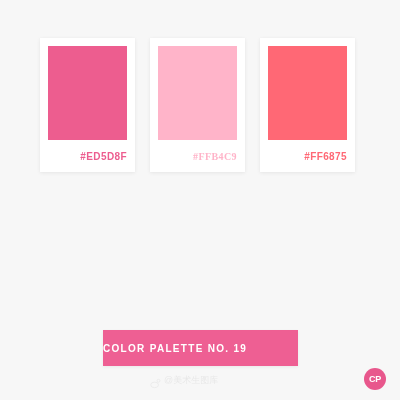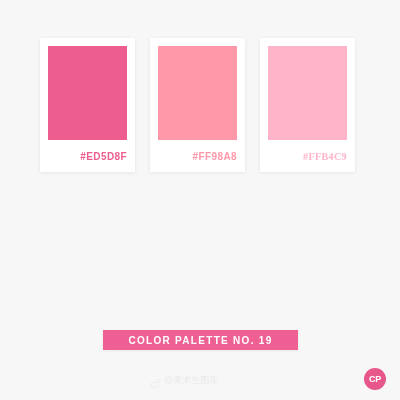--- a/index.html
+++ b/index.html
@@ -61,25 +61,24 @@
     letter-spacing: 0.4px;
     white-space: nowrap;
   }
 
   
   #palette-banner {
     position: absolute;
     left: 103px;
     top: 330px;
     width: 195px;
-    height: 20px;
+    height: 36px;
     background: #ee5f93;
     display: flex;
     align-items: center;
-    justify-content: center;
     box-shadow: 0 1px 3px rgba(0,0,0,0.06);
   }
 
   #palette-banner-text {
     color: #ffffff;
     font-size: 10px;
     font-weight: bold;
     letter-spacing: 1.3px;
     white-space: nowrap;
   }
@@ -132,32 +131,32 @@
 
 <div id="palette-board">
 
   <div id="swatch-grid">
 
     <div class="swatch-card">
       <div class="swatch-color" style="background: rgb(237, 93, 143);"></div>
       <div class="swatch-label" style="color: rgb(237, 93, 143);">#ED5D8F</div>
     </div>
 
-    <div class="swatch-card">
-      <div class="swatch-color" style="background: rgb(255, 152, 168);"></div>
-      <div class="swatch-label" style="color: rgb(255, 152, 168);">#FF98A8</div>
-    </div>
 
     <div class="swatch-card">
       <div class="swatch-color" style="background: rgb(255, 180, 201);"></div>
       <div class="swatch-label" style="color: rgb(255, 180, 201); font-family: Liberation Serif, serif;">#FFB4C9</div>
     </div>
 
 
 
+    <div class="swatch-card">
+      <div class="swatch-color" style="background: rgb(255, 104, 117);"></div>
+      <div class="swatch-label" style="color: rgb(255, 104, 117);">#FF6875</div>
+    </div>
 
   </div>
 
   <div id="palette-banner" style="background: rgb(238, 95, 147);">
     <span id="palette-banner-text" style="color: rgb(255, 255, 255);">COLOR PALETTE NO. 19</span>
   </div>
 
   <div id="watermark">
     <span id="watermark-weibo-icon">
       <svg viewBox="0 0 24 24" width="11" height="11" aria-hidden="true">

